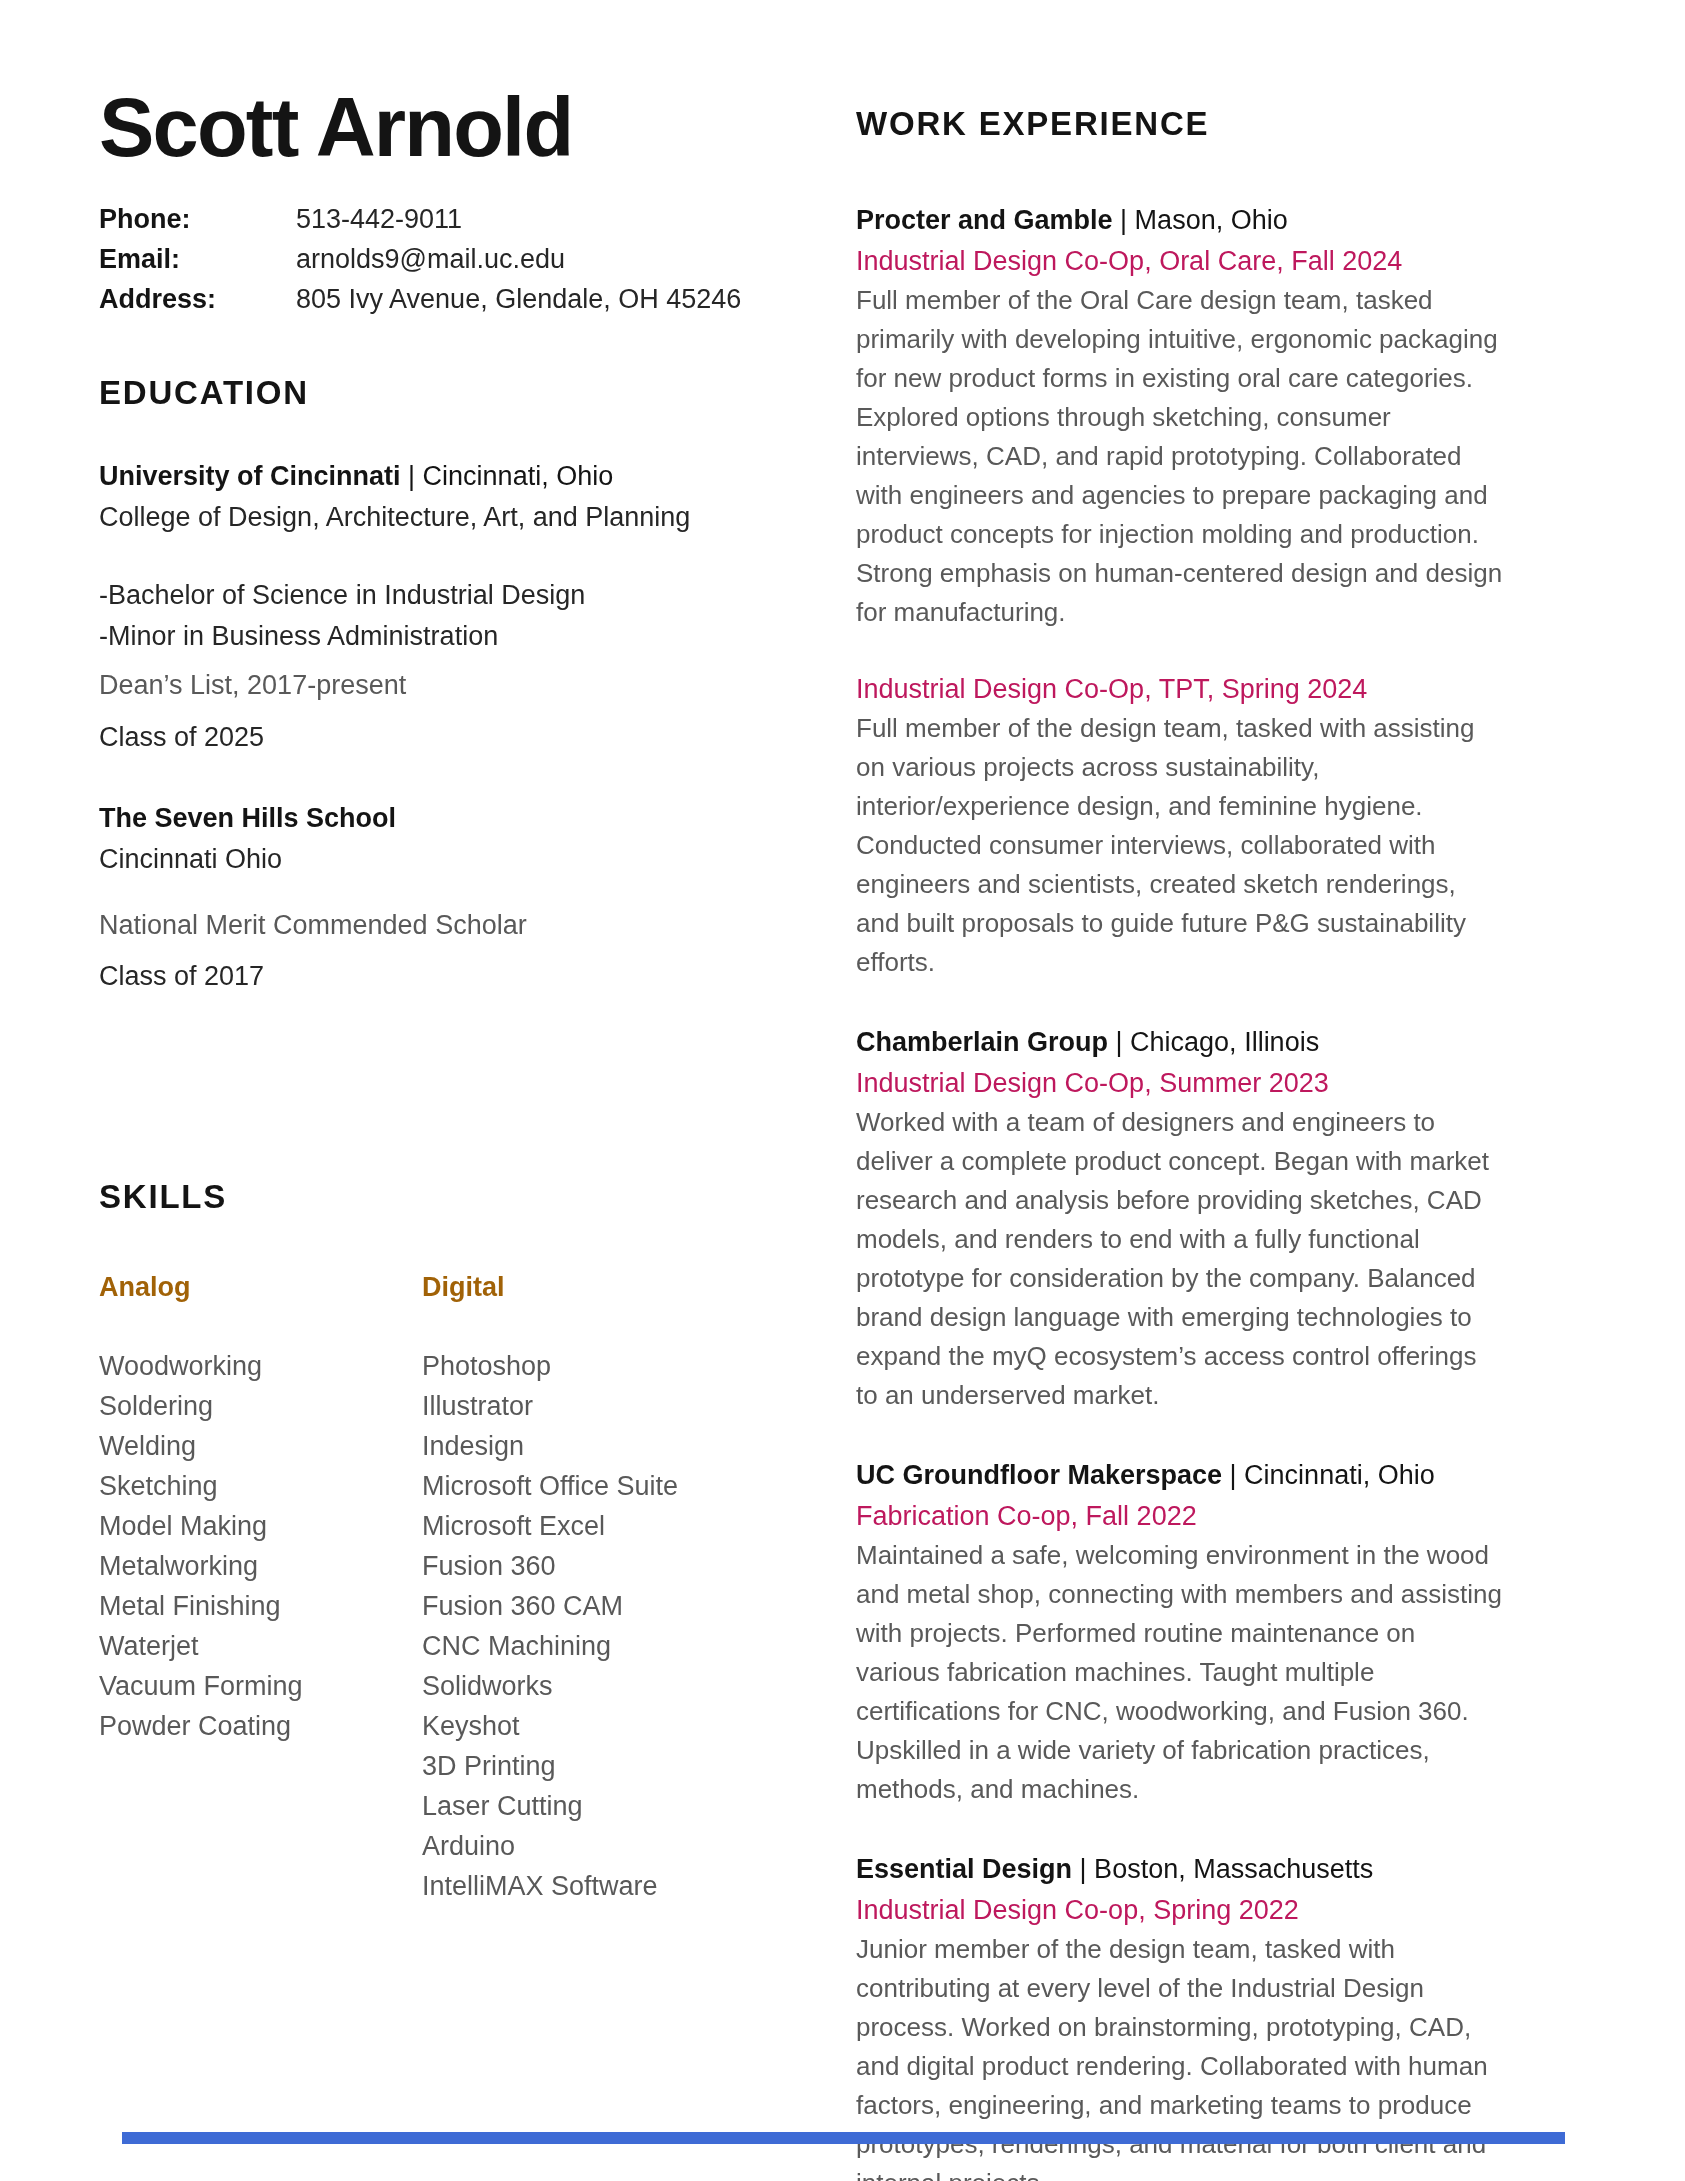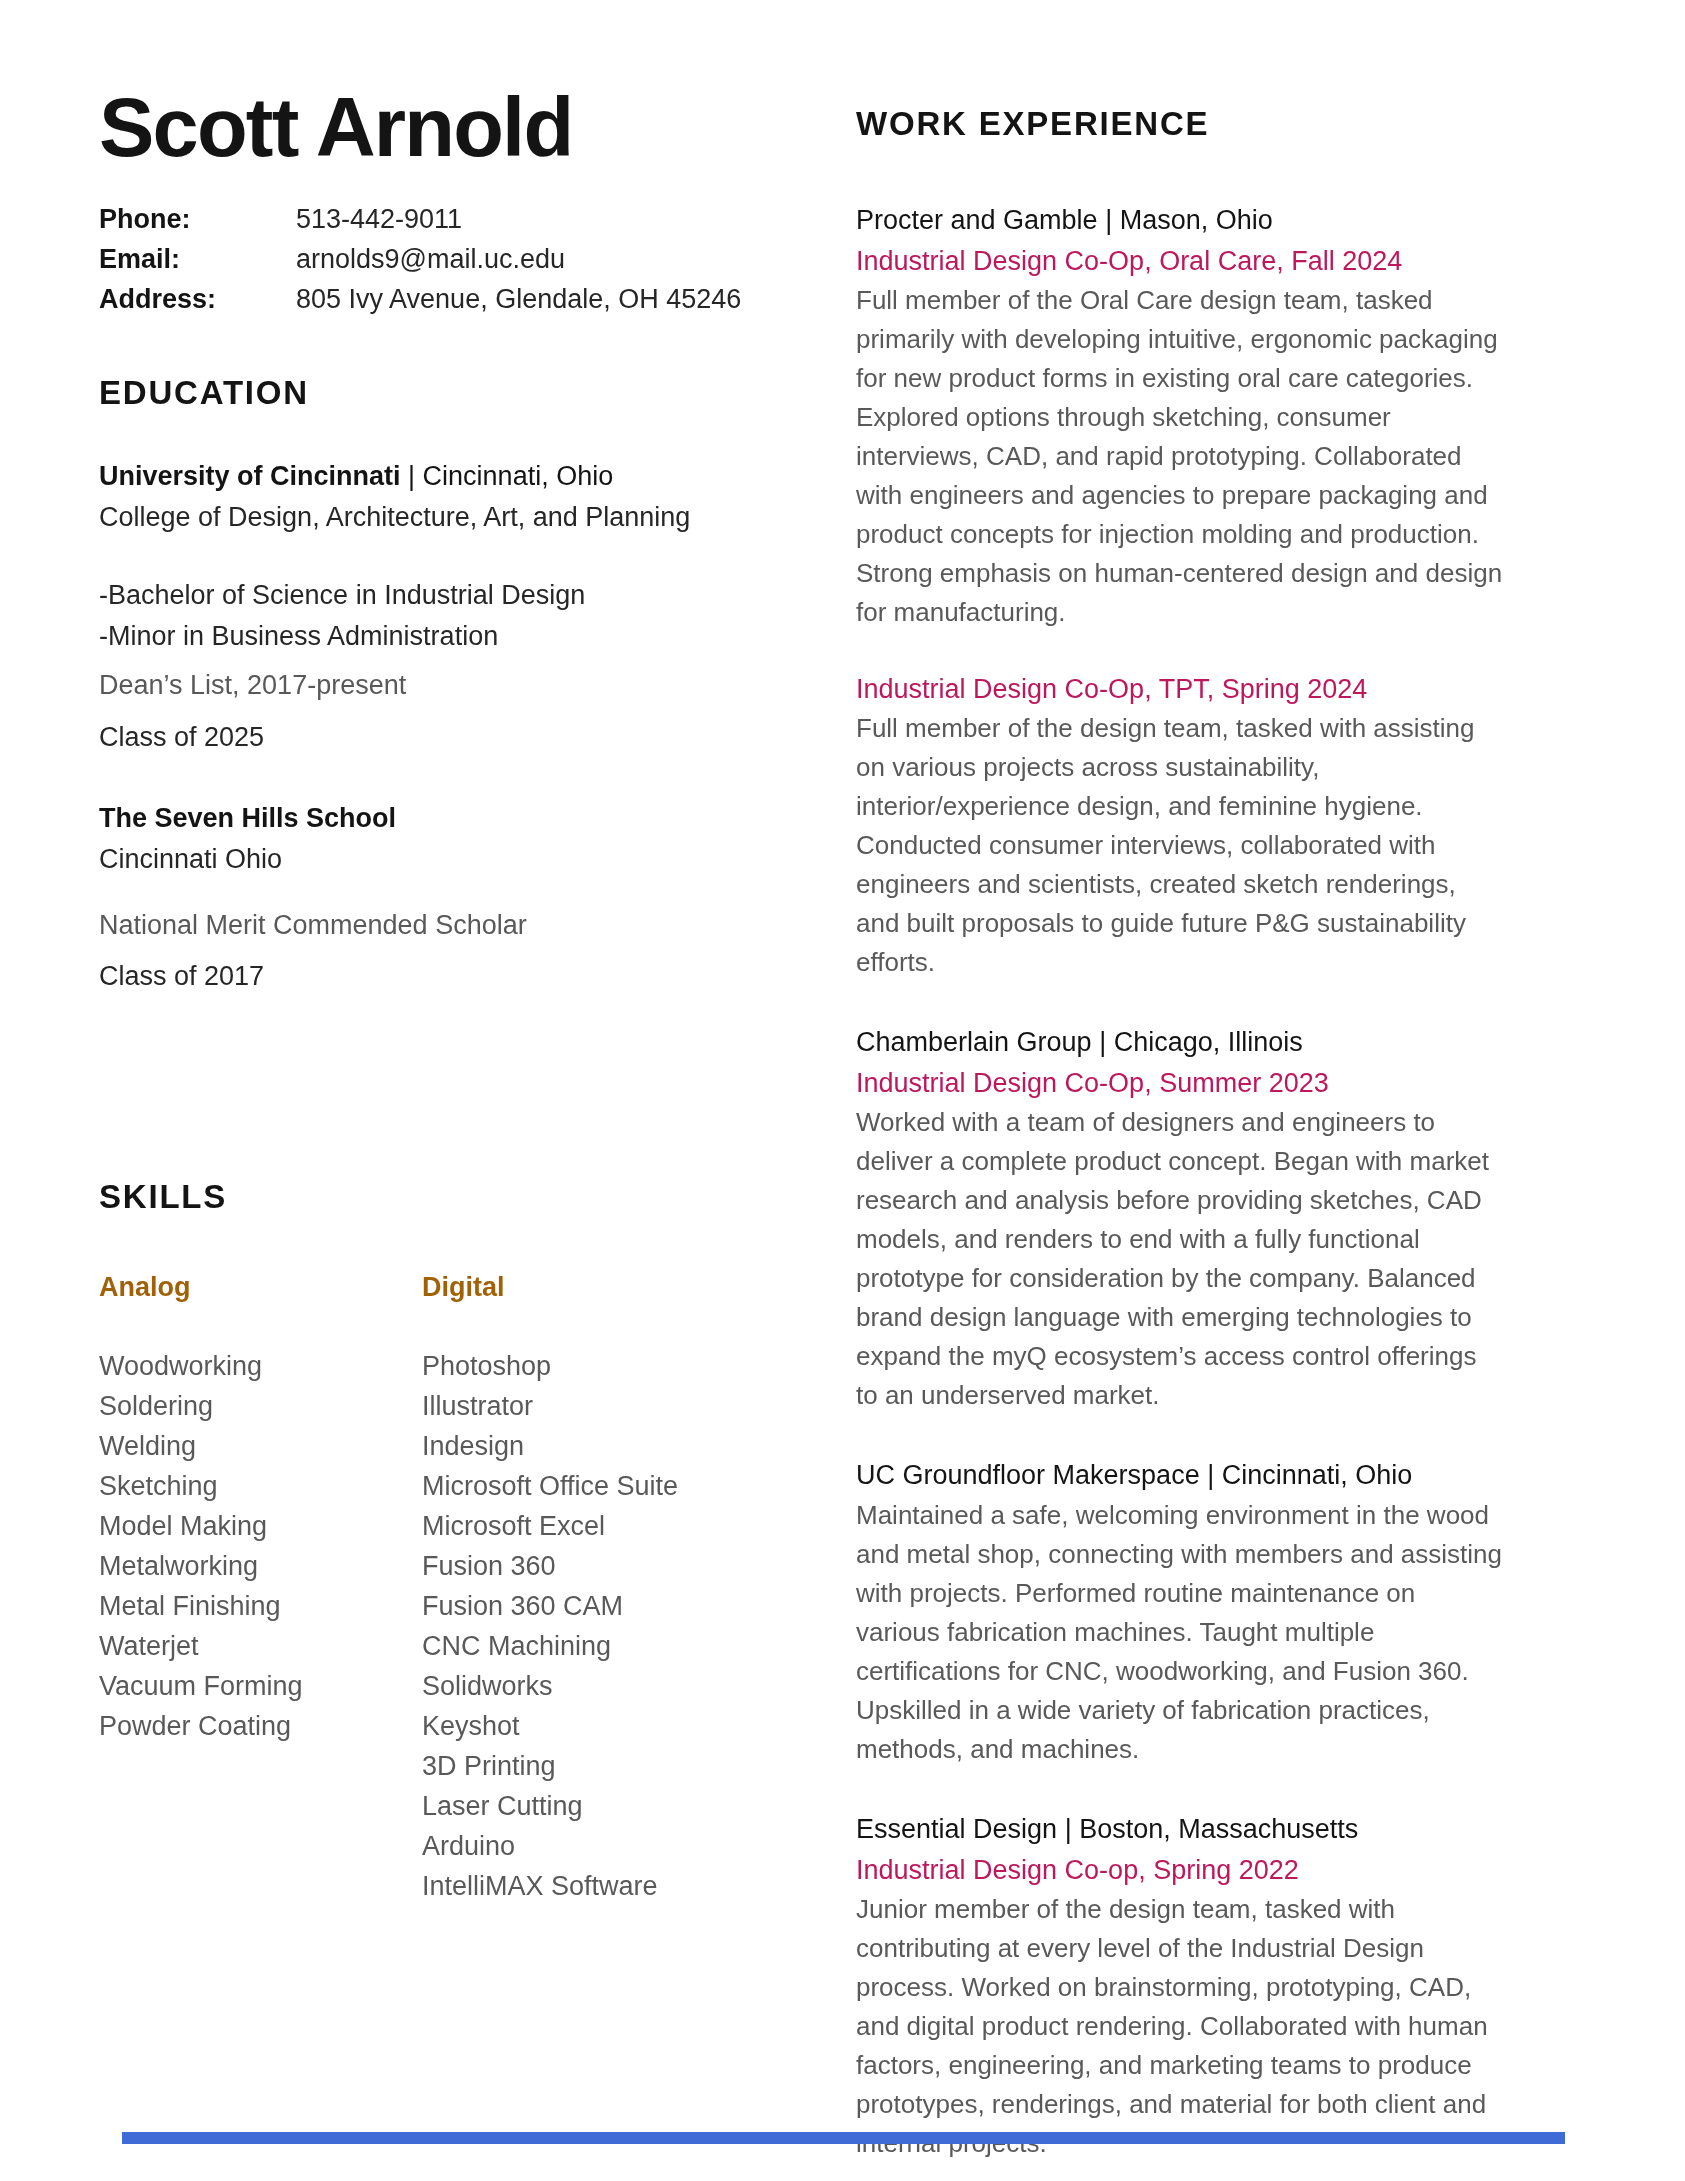--- a/index.html
+++ b/index.html
@@ -72,21 +72,21 @@
   .skills-col-analog { flex: 0 0 323px; }
   .skills-col-title { font-size: 27px; font-weight: 700; color: #a16207; line-height: 40px; }
   .skill-list { list-style: none; margin-top: 39px; }
   .skill-list li { font-size: 27px; line-height: 40px; color: #595959; white-space: nowrap; }
 
   
   .jobs { margin-top: 56px; }
   .jobs > .job + .job { margin-top: 39px; }
 
   .company-line { font-size: 27px; line-height: 42px; color: #141414; }
-  .company-line .b { font-weight: 400; }
+  .company-line .b { font-weight: 700; }
 
   .role + .role { margin-top: 37px; }
   .role-title { font-size: 27px; line-height: 40px; color: #be185d; }
   .role-desc  { font-size: 26px; line-height: 39px; color: #595959; }
 
   
   .accent-bar {
     position: absolute;
     left: 122px;
     bottom: 37px;
@@ -218,20 +218,21 @@
             <p class="role-desc">Worked with a team of designers and engineers to deliver a complete product concept. Began with market research and analysis before providing sketches, CAD models, and renders to end with a fully functional prototype for consideration by the company. Balanced brand design language with emerging technologies to expand the myQ ecosystem’s access control offerings to an underserved market.</p>
           </div>
         </div>
 
         <div class="job">
           <div class="company-line">
             <span class="b">UC Groundfloor Makerspace</span>
             <span>| Cincinnati, Ohio</span>
           </div>
           <div class="role">
+            <div class="role-title">Fabrication Co-op, Fall 2022</div>
             <p class="role-desc">Maintained a safe, welcoming environment in the wood and metal shop, connecting with members and assisting with projects. Performed routine maintenance on various fabrication machines. Taught multiple certifications for CNC, woodworking, and Fusion 360. Upskilled in a wide variety of fabrication practices, methods, and machines.</p>
           </div>
         </div>
 
         <div class="job">
           <div class="company-line">
             <span class="b">Essential Design</span>
             <span>| Boston, Massachusetts</span>
           </div>
           <div class="role">

